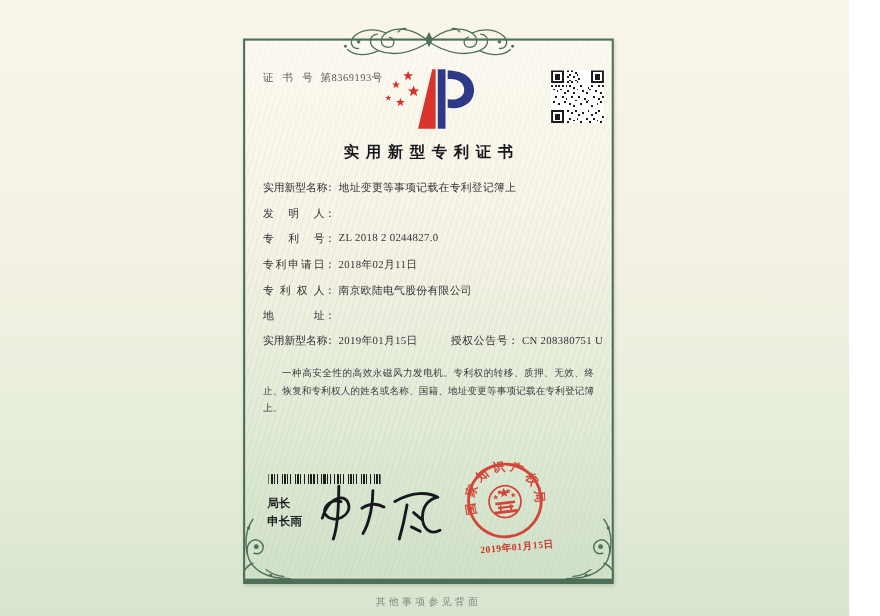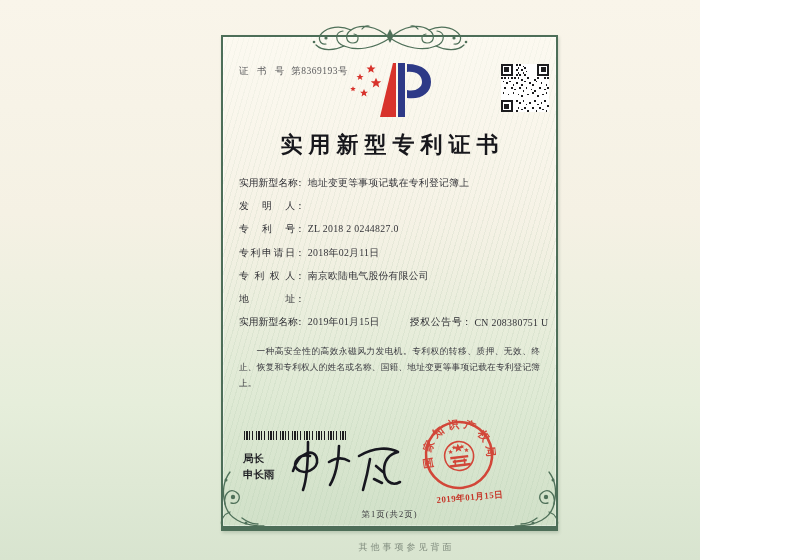--- a/index.html
+++ b/index.html
@@ -1,18 +1,18 @@
 <!DOCTYPE html>
 <html><head>
 <meta charset="utf-8">
 <style>
   html,body{margin:0;padding:0;}
   body{font-family:"Liberation Serif","DejaVu Serif",serif;}
   .page{
-    position:relative;width:700px;height:560px;overflow:hidden;
+    position:relative;width:772px;height:560px;overflow:hidden;
     background:linear-gradient(180deg,#f9f5ea 0%,#f5f1e4 38%,#e6eedb 72%,#d8e4cf 100%);
   }
   
   .cert{
     position:absolute;left:221px;top:35px;width:337px;height:496px;
     border:2px solid #4d6e58;border-bottom-width:5px;
     box-shadow:inset 0 0 0 1px rgba(255,255,255,.65),1px 2px 3px rgba(90,110,90,.25);
     box-sizing:border-box;
   }
   .cert::before{
@@ -29,21 +29,21 @@
   .corner.right{right:-5px;transform:scaleX(-1);}
   
   .cert-no{
     position:absolute;left:16px;top:28px;font-size:9.5px;color:#5a5a5c;
     letter-spacing:.5px;white-space:nowrap;
   }
   .cert-no .lbl{letter-spacing:3px;margin-right:4px;}
   .qr{position:absolute;right:7px;top:27px;width:48px;height:48px;}
   .logo{display:block;margin:22px auto 0;width:86px;height:64px;}
   .title{
-    margin-top:7px;text-align:center;font-size:22px;font-weight:700;color:#17171c;
+    margin-top:7px;text-align:center;font-size:14px;font-weight:700;color:#17171c;
     letter-spacing:6px;text-indent:6px;
   }
   
   .fields{margin-top:17px;}
   .frow{height:23.2px;display:flex;align-items:flex-start;font-size:9.8px;color:#333338;white-space:nowrap;}
   .flabel{
     display:inline-block;width:56px;text-align:justify;text-align-last:justify;
     color:#2e2e33;flex:none;
   }
   .fcolon{margin-right:3px;color:#2e2e33;flex:none;}
@@ -61,21 +61,21 @@
   .officer{position:absolute;left:20px;top:414px;font-size:10.5px;font-weight:700;color:#1d1d22;line-height:16px;}
   .signature{position:absolute;left:56px;top:398px;}
   .seal{position:absolute;left:199px;top:381px;transform:rotate(-7deg);opacity:.93;}
   .seal-date{
     position:absolute;left:194px;top:455px;width:106px;text-align:center;
     font-size:8.8px;font-weight:600;color:#c6372a;transform:rotate(-5deg);letter-spacing:.5px;
   }
   .page-ind{position:absolute;left:0;right:0;bottom:5px;text-align:center;font-size:8.5px;color:#3a3a3e;letter-spacing:1px;}
   
   .footer-note{
-    position:absolute;left:238px;width:337px;top:541px;text-align:center;
+    position:absolute;left:221px;width:337px;top:541px;text-align:center;
     font-size:9px;color:#7e8a7c;letter-spacing:3px;
   }
 </style>
 </head>
 <body>
 
 <div class="page">
 
   <div class="cert">
 
@@ -245,20 +245,19 @@
           <use href="#sstar" xlink:href="#sstar" transform="translate(45,33) scale(0.6)"></use>
           <rect x="28" y="38" width="18" height="2.4" fill="#d23b2e"></rect>
           <rect x="30" y="42" width="14" height="2.2" fill="#d23b2e"></rect>
           <rect x="26.5" y="46" width="21" height="2.6" fill="#d23b2e"></rect>
           <rect x="31.5" y="41" width="1.6" height="5.5" fill="#d23b2e"></rect>
           <rect x="40.9" y="41" width="1.6" height="5.5" fill="#d23b2e"></rect>
         </g>
       </svg>
       <div class="seal-date">2019年01月15日</div>
 
-      <div class="page-ind">第1页(共2页)</div>
 
     </div>
   </div>
 
   <div class="footer-note">其他事项参见背面</div>
 
 </div>
 
 </body></html>

